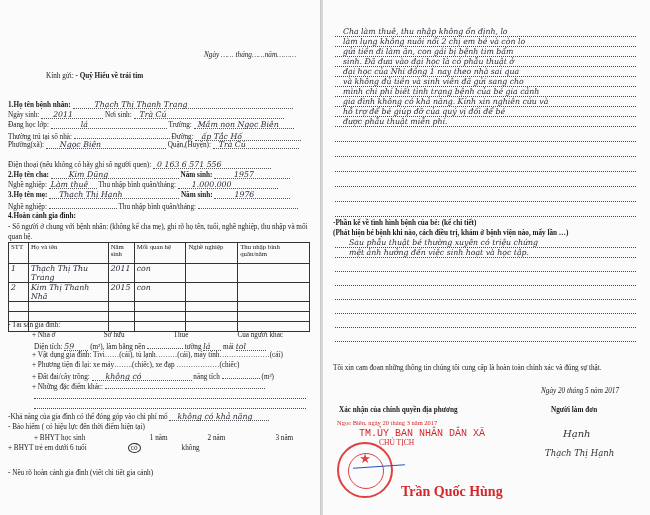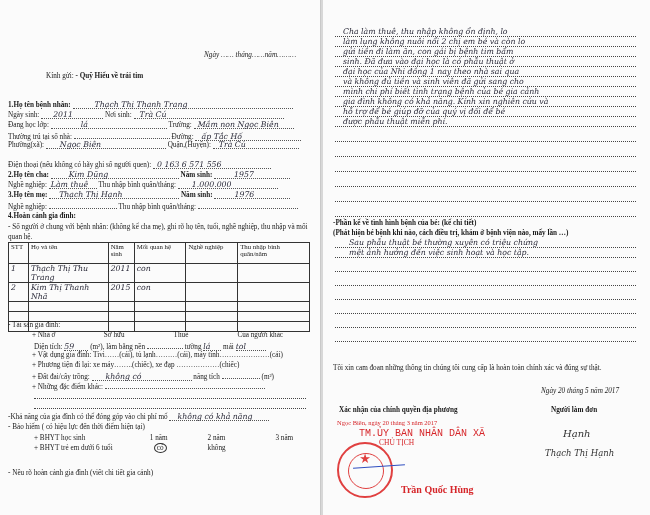--- a/index.html
+++ b/index.html
@@ -201,21 +201,21 @@
     <span class="dots" style="width:100px;"><span class="hw" style="margin-left:8px;">không có khả năng</span></span>
   </div>
   <div class="row" style="top:422px;">- Bảo hiểm ( có hiệu lực đến thời điểm hiện tại)</div>
   <div class="row" style="top:433px;">
     <span style="margin-left:26px; display:inline-block; width:114px;">+ BHYT học sinh</span>
     <span style="display:inline-block; width:56px;">1 năm</span>
     <span style="display:inline-block; width:66px;">2 năm</span>
     <span>3 năm</span>
   </div>
   <div class="row" style="top:443px;">
-    <span style="margin-left:26px; display:inline-block; width:118px;font-family:Liberation Serif, serif;">+ BHYT trẻ em dưới 6 tuổi</span>
+    <span style="display:inline-block; width:118px;font-family:Liberation Serif, serif;">+ BHYT trẻ em dưới 6 tuổi</span>
     <span style="display:inline-block; width:52px;"><span style="border:1px solid #333; border-radius:50%; padding:0 2px;">có</span></span>
     <span>không</span>
   </div>
   <div class="row" style="top:468px;">- Nêu rõ hoàn cảnh gia đình (viết chi tiết gia cảnh)</div>
 </div>
 
 <div id="right" class="page">
   <div class="line" style="top:36px;"></div>
   <div class="line" style="top:46px;"></div>
   <div class="line" style="top:56px;"></div>
@@ -264,17 +264,17 @@
   <div class="abs small b" style="left:228px; top:406px;">Người làm đơn</div>
 
   <div class="abs red" style="left:14px; top:419px; font-size:6.5px;">Ngọc Biên, ngày 20 tháng 3 năm 2017</div>
   <div class="abs red" style="left:36px; top:428px; font-size:10px;font-family:Liberation Mono, monospace;">TM.ỦY BAN NHÂN DÂN XÃ</div>
   <div class="abs red" style="left:56px; top:438px; font-size:7.5px;">CHỦ TỊCH</div>
   <div class="stamp" style="left:14px; top:442px;">
     <div class="inner"></div>
     <div class="star">★</div>
   </div>
   <div class="sigline" style="left:30px; top:466px; width:52px; transform:rotate(-4deg);"></div>
-  <div class="abs red b" style="left:78px; top:484px; font-size:10px;">Trần Quốc Hùng</div>
+  <div class="abs red b" style="left:78px; top:484px; font-size:14px;">Trần Quốc Hùng</div>
 
   <div class="sig" style="left:240px; top:428px; font-size:10px;">Hạnh</div>
   <div class="sig" style="left:222px; top:448px; font-size:8.5px;">Thạch Thị Hạnh</div>
 </div>
 
 </body></html>

